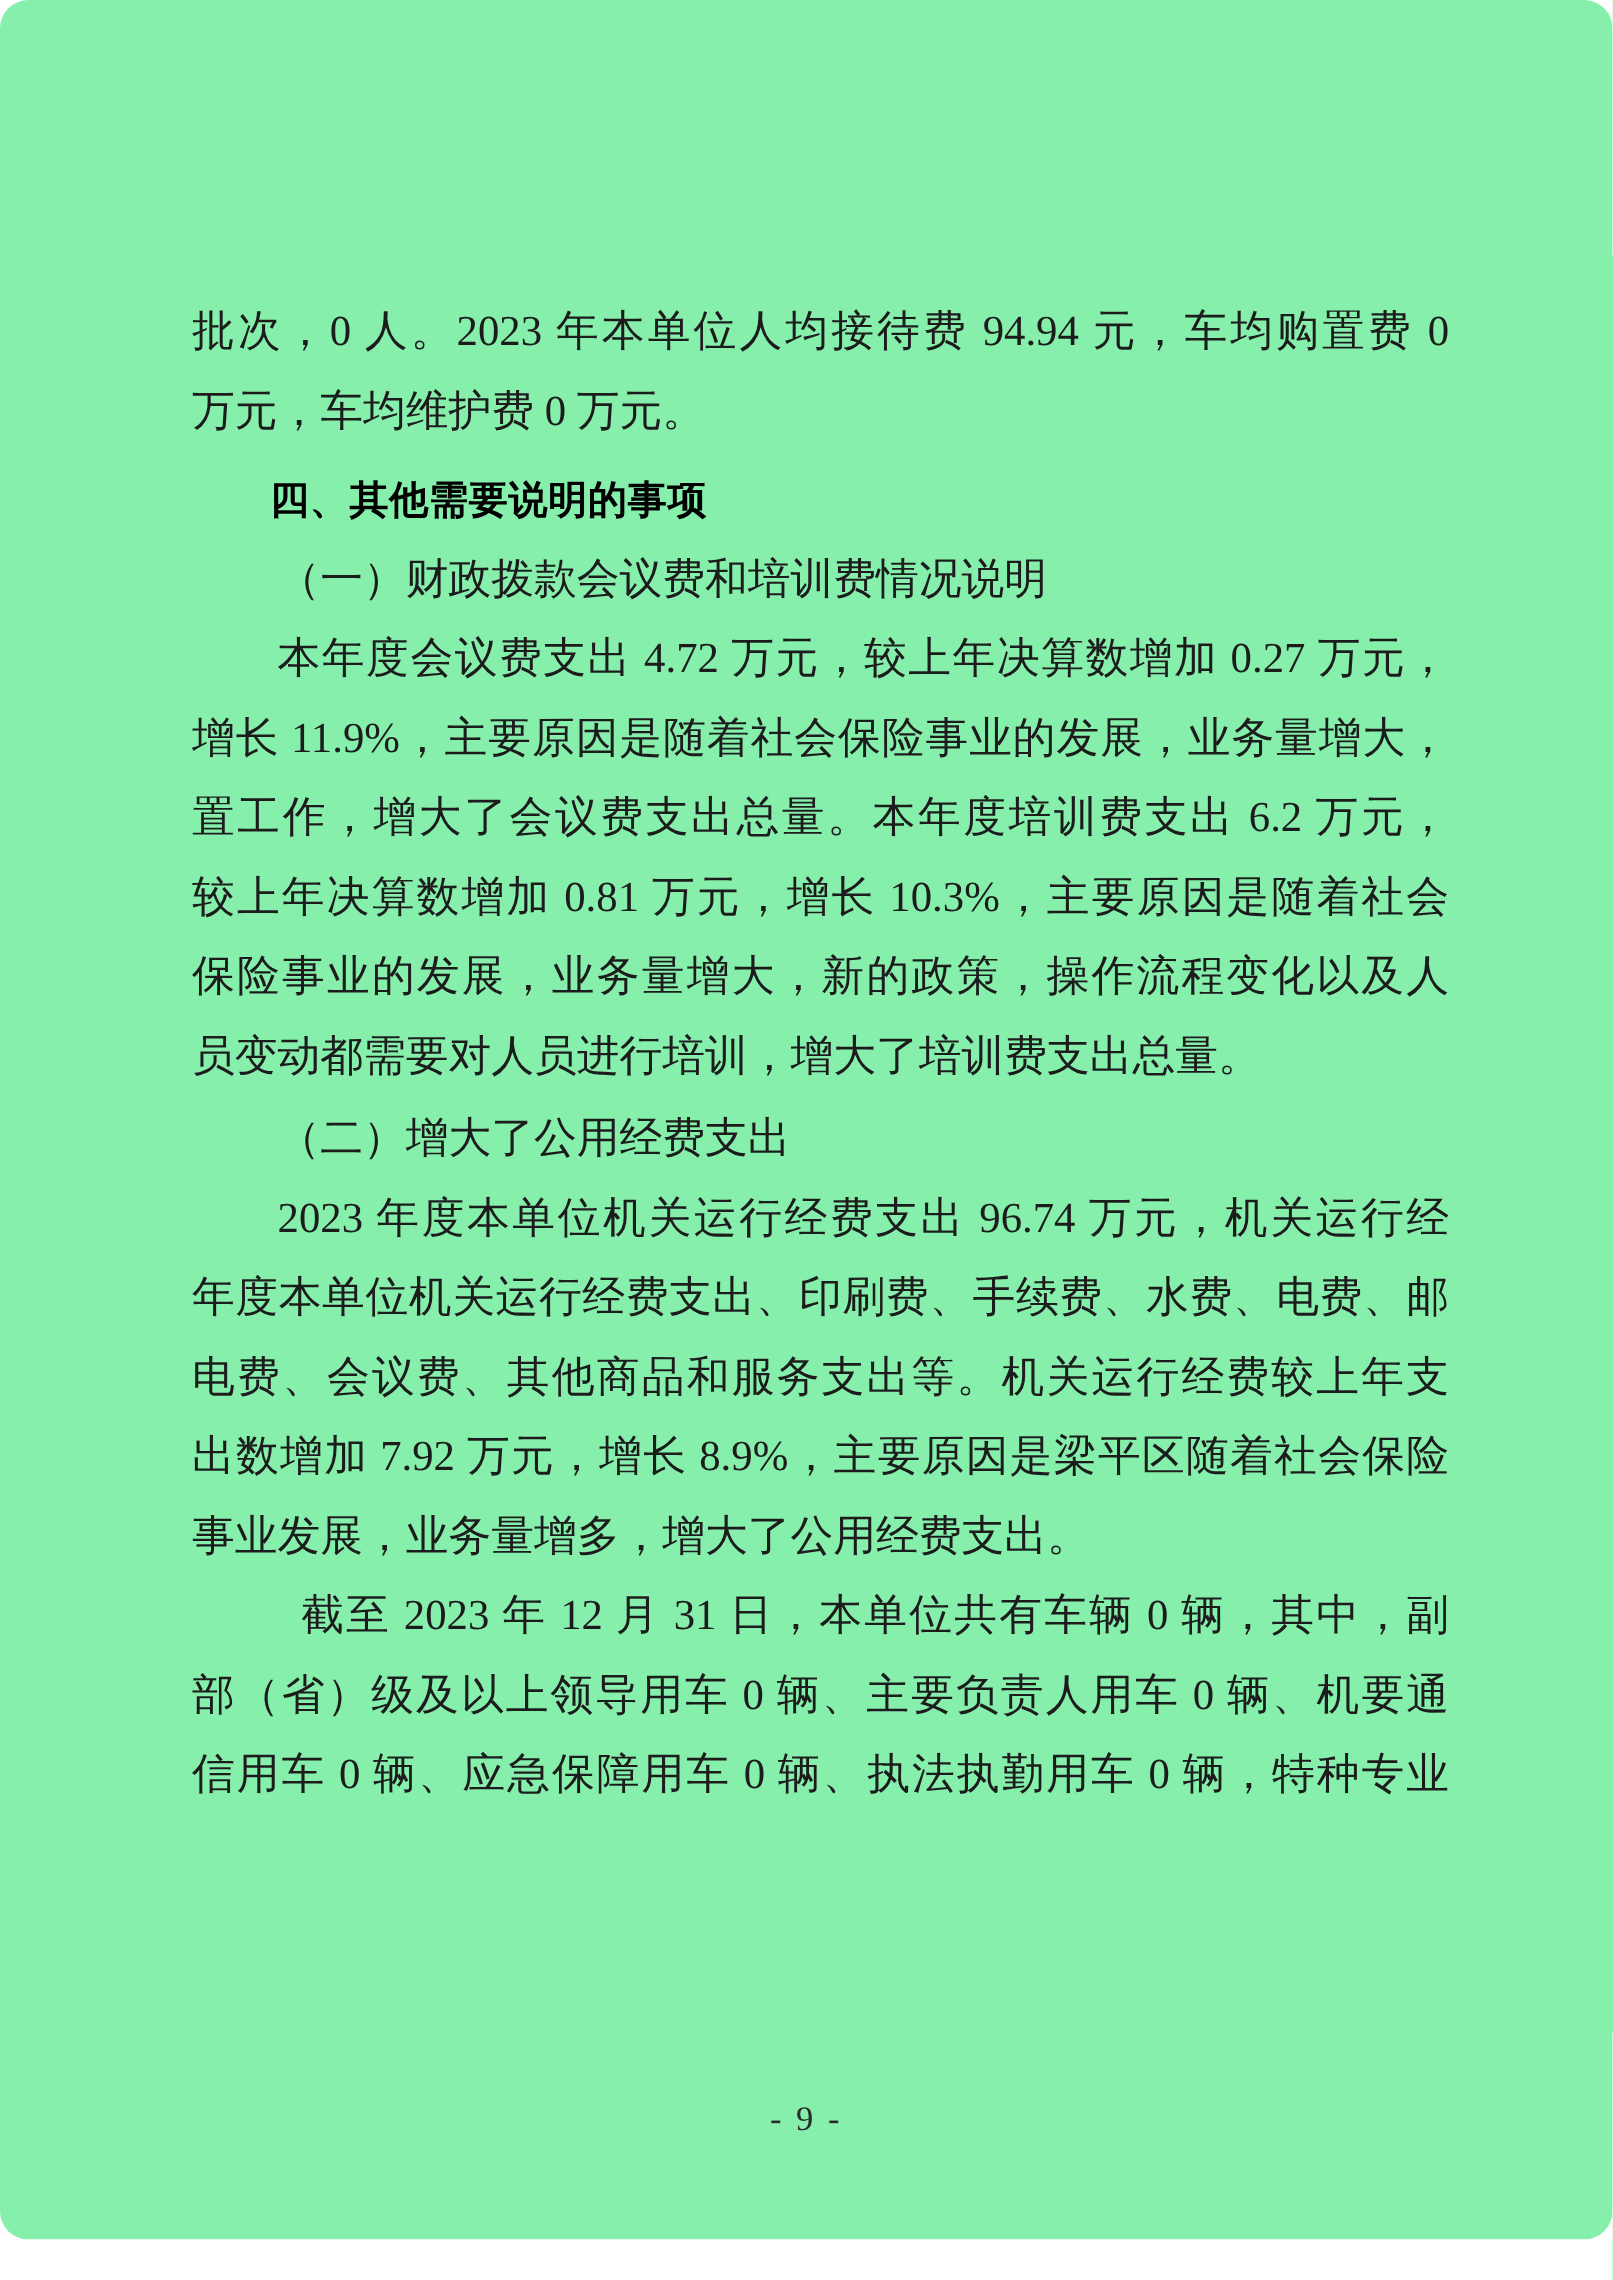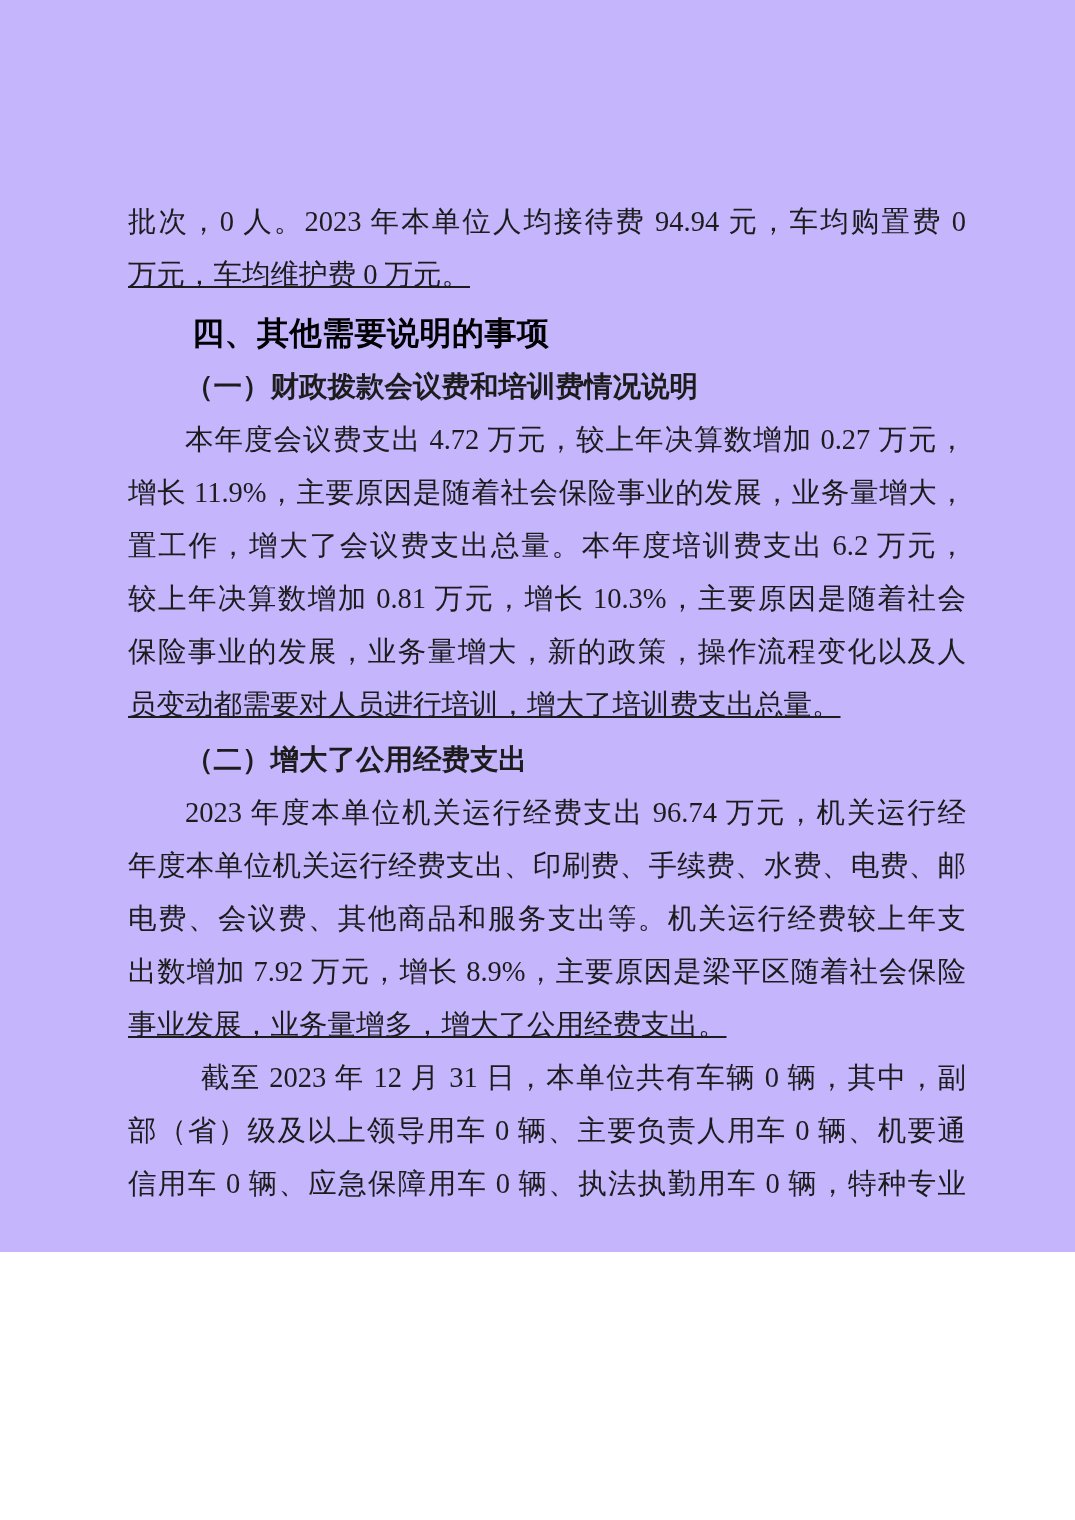--- a/index.html
+++ b/index.html
@@ -3,25 +3,26 @@
 <meta charset="utf-8">
 <style>
   html, body {
     margin: 0;
     padding: 0;
     background: #ffffff;
   }
   .page {
     position: relative;
     width: 1075px;
-    height: 1252px;
-    background: #c4b5fd;
+    height: 1493px;
+    background: #86efac;
     overflow: hidden;
     color: #1c1c1c;
     font-family: "Liberation Serif", "DejaVu Serif", serif;
+    border-radius: 19px;
   }
   .content {
     position: absolute;
     left: 128px;
     top: 195px;
     width: 838px;
     font-size: 28.5px;
     line-height: 53px;
   }
   .para {
@@ -33,41 +34,40 @@
     text-align: justify;
     text-align-last: justify;
     text-justify: inter-ideograph;
     white-space: nowrap;
   }
   .ln-end {
     display: block;
     text-align: center;
     text-align-last: left;
     white-space: nowrap;
-    text-decoration: underline;
   }
   .ln-first {
     text-indent: 2em;
   }
   .ln-first-wide {
     text-indent: 2.55em;
   }
   .sec-heading {
     margin: 6px 0 0 0;
     font-family: "Liberation Sans", "DejaVu Sans", sans-serif;
     font-weight: 700;
-    font-size: 32px;
+    font-size: 26px;
     line-height: 53px;
     color: #000000;
     text-indent: 2em;
     letter-spacing: 0.5px;
   }
   .sub-heading {
     margin: 0;
-    font-weight: 700;
+    font-weight: 400;
     font-size: 28.5px;
     line-height: 53px;
     text-indent: 2em;
     color: #1c1c1c;
   }
   .sub-heading.gap2 { margin-top: 2px; }
   .sub-heading.gap6 { margin-top: 6px; }
   .page-number {
     position: absolute;
     left: 0;

